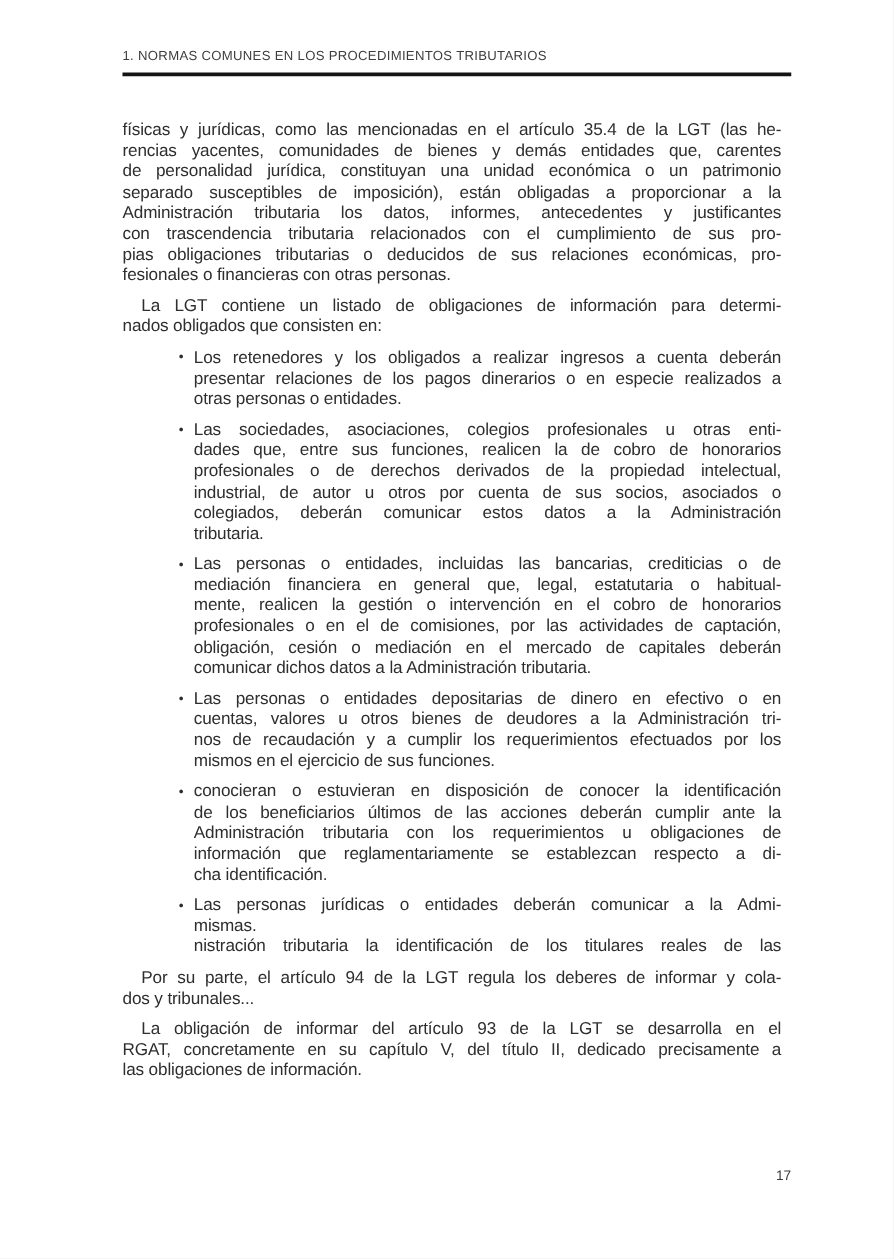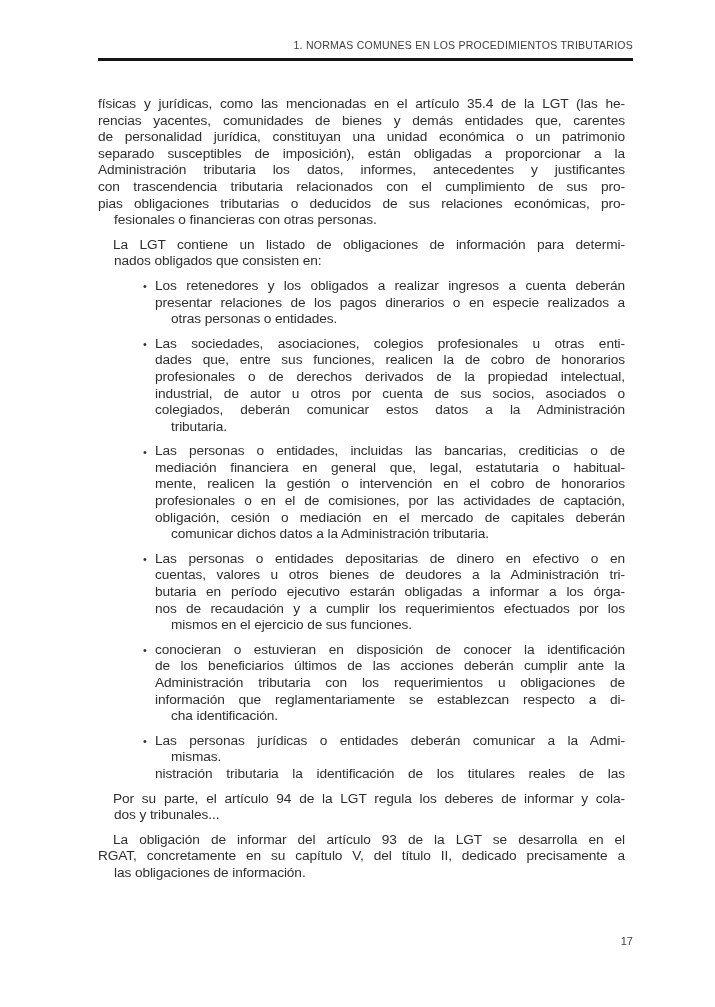--- a/index.html
+++ b/index.html
@@ -18,21 +18,20 @@
     background: var(--bg);
     overflow: hidden;
   }
   .header {
     position: absolute;
     left: 98px;
     top: 39px;
     width: 535px;
   }
   .header-title {
-    text-align: right;
     font-size: 10.5px;
     line-height: 12px;
     letter-spacing: 0.25px;
     color: var(--header-text);
     padding-bottom: 7px;
     white-space: nowrap;
   }
   .header-rule {
     width: 100%;
     height: 2.5px;
@@ -49,21 +48,20 @@
     letter-spacing: -0.1px;
   }
   .block { margin-bottom: 8px; }
   .line {
     text-align: justify;
     text-align-last: justify;
   }
   .line.last {
     text-align: center;
     text-align-last: left;
-    margin-left: 16px;
   }
   .paragraph.indent .line:first-child { text-indent: 15px; }
   .bullet {
     position: relative;
     padding-left: 57px;
   }
   .bullet .marker {
     position: absolute;
     left: 45px;
     top: 0.5px;
@@ -125,21 +123,20 @@
         <div class="line">mediación financiera en general que, legal, estatutaria o habitual-</div>
         <div class="line">mente, realicen la gestión o intervención en el cobro de honorarios</div>
         <div class="line">profesionales o en el de comisiones, por las actividades de captación,</div>
         <div class="line">obligación, cesión o mediación en el mercado de capitales deberán</div>
         <div class="line last">comunicar dichos datos a la Administración tributaria.</div>
       </div>
       <div class="block bullet">
         <span class="marker">•</span>
         <div class="line">Las personas o entidades depositarias de dinero en efectivo o en</div>
         <div class="line">cuentas, valores u otros bienes de deudores a la Administración tri-</div>
-        <div class="line">butaria en período ejecutivo estarán obligadas a informar a los órga-</div>
         <div class="line">nos de recaudación y a cumplir los requerimientos efectuados por los</div>
         <div class="line last">mismos en el ejercicio de sus funciones.</div>
       </div>
       <div class="block bullet">
         <span class="marker">•</span>
         <div class="line">conocieran o estuvieran en disposición de conocer la identificación</div>
         <div class="line">de los beneficiarios últimos de las acciones deberán cumplir ante la</div>
         <div class="line">Administración tributaria con los requerimientos u obligaciones de</div>
         <div class="line">información que reglamentariamente se establezcan respecto a di-</div>
         <div class="line last">cha identificación.</div>

